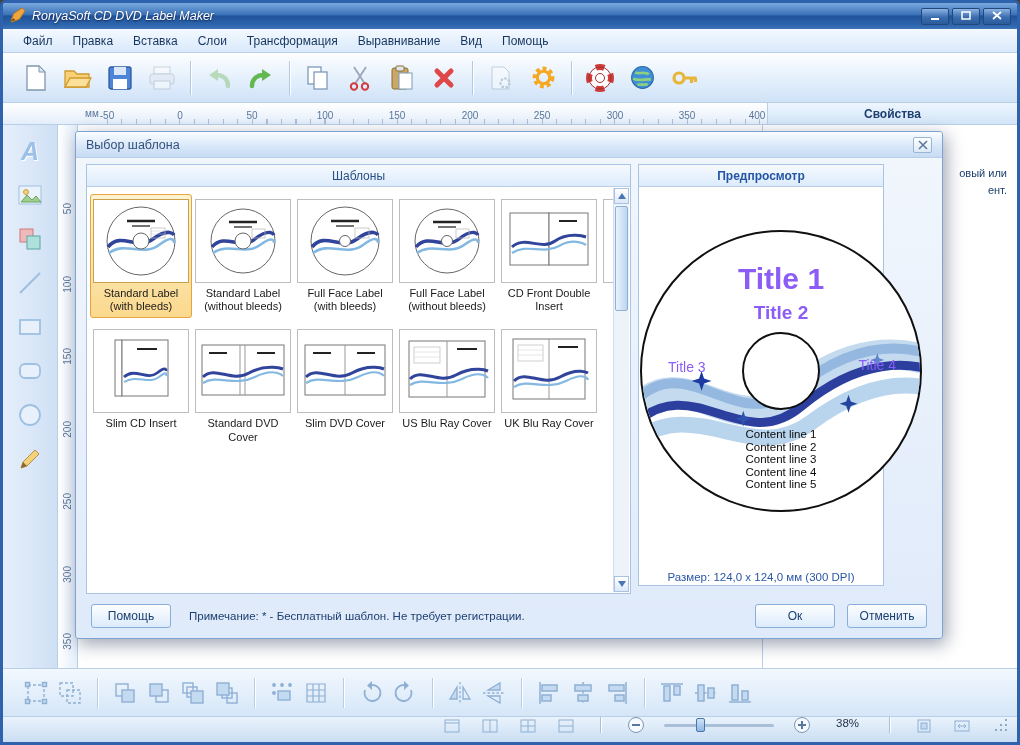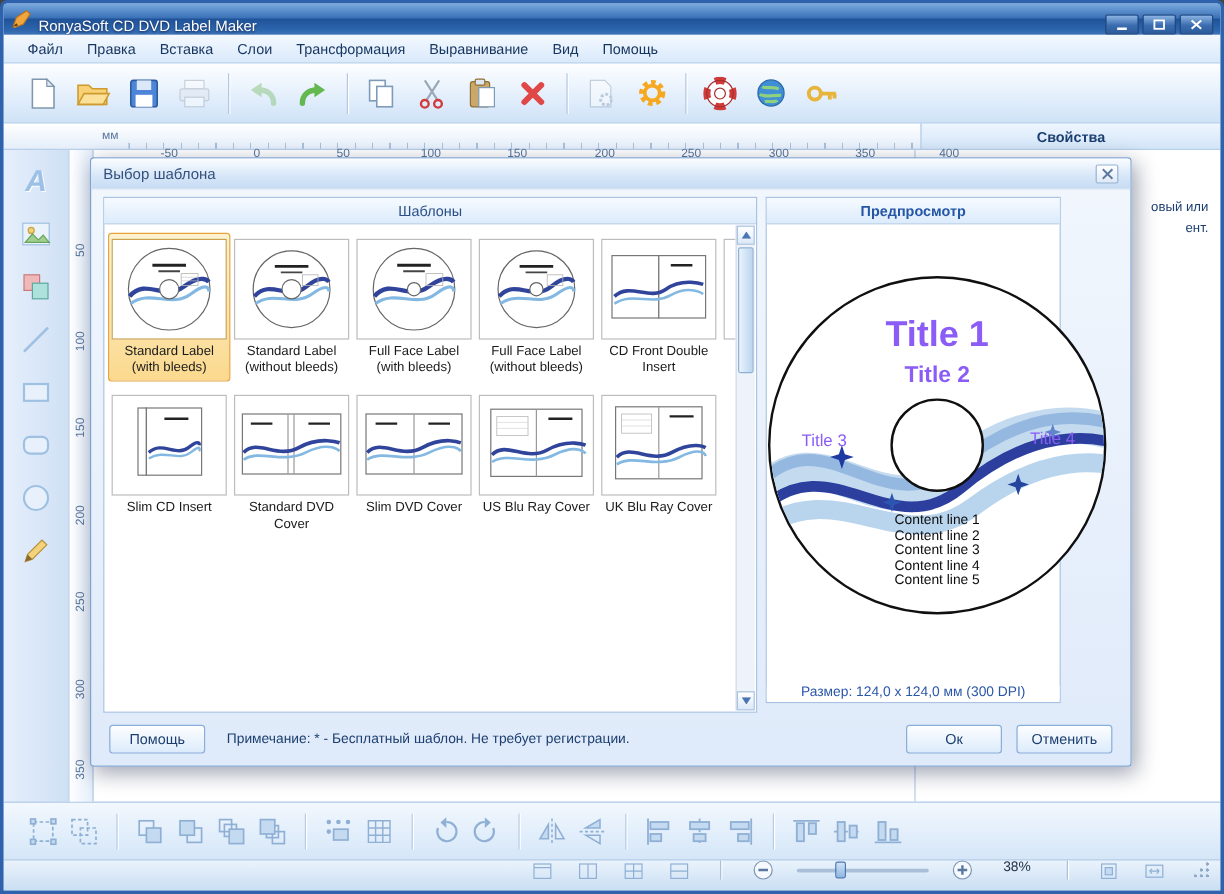--- a/index.html
+++ b/index.html
@@ -3,22 +3,22 @@
 <meta charset="utf-8">
 <style>
   * { margin:0; padding:0; box-sizing:border-box; }
   html,body { width:1020px; height:745px; }
   body { font-family:"Liberation Sans", sans-serif; background:#444; }
 
   .window { position:relative; width:1020px; height:745px; display:flex; flex-direction:column;
             border:3px solid #2e62ac; border-radius:6px 6px 0 0; overflow:hidden; background:#cfe2f7; }
 
   
-  .titlebar { height:26px; flex:0 0 26px; display:flex; align-items:flex-end; padding:0 6px;
-              background:linear-gradient(#79a9de,#3b72b8 45%,#205399 50%,#2d66ae 85%,#3f74b8); }
+  .titlebar { height:26px; flex:0 0 26px; display:flex; align-items:center; padding:0 6px;
+              background:linear-gradient(#79a9de,#3b72b8 45%,#205399 50%,#2d66ae 85%,#3f74b8);font-style:italic; }
   .titlebar .title { flex:1; margin-left:6px; font-size:12.5px; color:#fff; text-shadow:0 1px 2px rgba(0,0,30,.65); }
   .win-btn { width:28px; height:17px; margin-left:3px; border-radius:2px; border:1px solid #23497c;
              background:linear-gradient(#8db4e2,#3a6cb0 55%,#2c5b99); display:flex; align-items:center; justify-content:center; }
 
   
   .menubar { height:24px; flex:0 0 24px; display:flex; align-items:center; padding-left:10px;
              background:linear-gradient(#f4f9ff,#d9e9fb); border-bottom:1px solid #b9cfe8; }
   .menu-item { font-size:12px; color:#16355f; padding:3px 10px; cursor:default; }
 
   
@@ -26,21 +26,21 @@
              background:linear-gradient(#fdfeff,#ddebfb 70%,#cfe2f6); border-bottom:1px solid #b9cfe8; }
   .tbtn { width:42px; height:42px; display:flex; align-items:center; justify-content:center; border-radius:3px; }
   .tsep { width:1px; height:34px; background:#b3c9e2; margin:0 7px; box-shadow:1px 0 0 #fff; }
   .dim { opacity:.45; }
 
   
   .ruler-row { height:22px; flex:0 0 22px; display:flex; }
   .ruler-h { position:relative; width:765px; background:linear-gradient(#ffffff,#e4eefa);
              border-bottom:1px solid #b9cfe8; border-right:1px solid #b9cfe8; }
   .ruler-h .unit { position:absolute; left:82px; top:5px; font-size:10px; color:#5a779c; }
-  .ruler-h .tick { position:absolute; top:20px; transform:translateX(-50%); font-size:10px; color:#5a779c;margin-left:34px; }
+  .ruler-h .tick { position:absolute; top:7px; transform:translateX(-50%); font-size:10px; color:#5a779c; }
   .ruler-h::after { content:""; position:absolute; left:104px; right:4px; bottom:0; height:5px;
                     background:repeating-linear-gradient(90deg,#a9bfd8 0 1px,transparent 1px 14.5px); }
   .props-header { flex:1; display:flex; align-items:center; justify-content:center;
                   background:linear-gradient(#eef6ff,#d3e5f8); border-bottom:1px solid #b9cfe8;
                   font-size:12px; font-weight:bold; color:#1c3f70; }
 
   
   .main { flex:1; display:flex; min-height:0; }
   .tool-strip { width:55px; flex:0 0 55px; background:linear-gradient(90deg,#e6effc,#cfe0f4);
                 border-right:1px solid #b9cfe8; display:flex; flex-direction:column; align-items:center;

